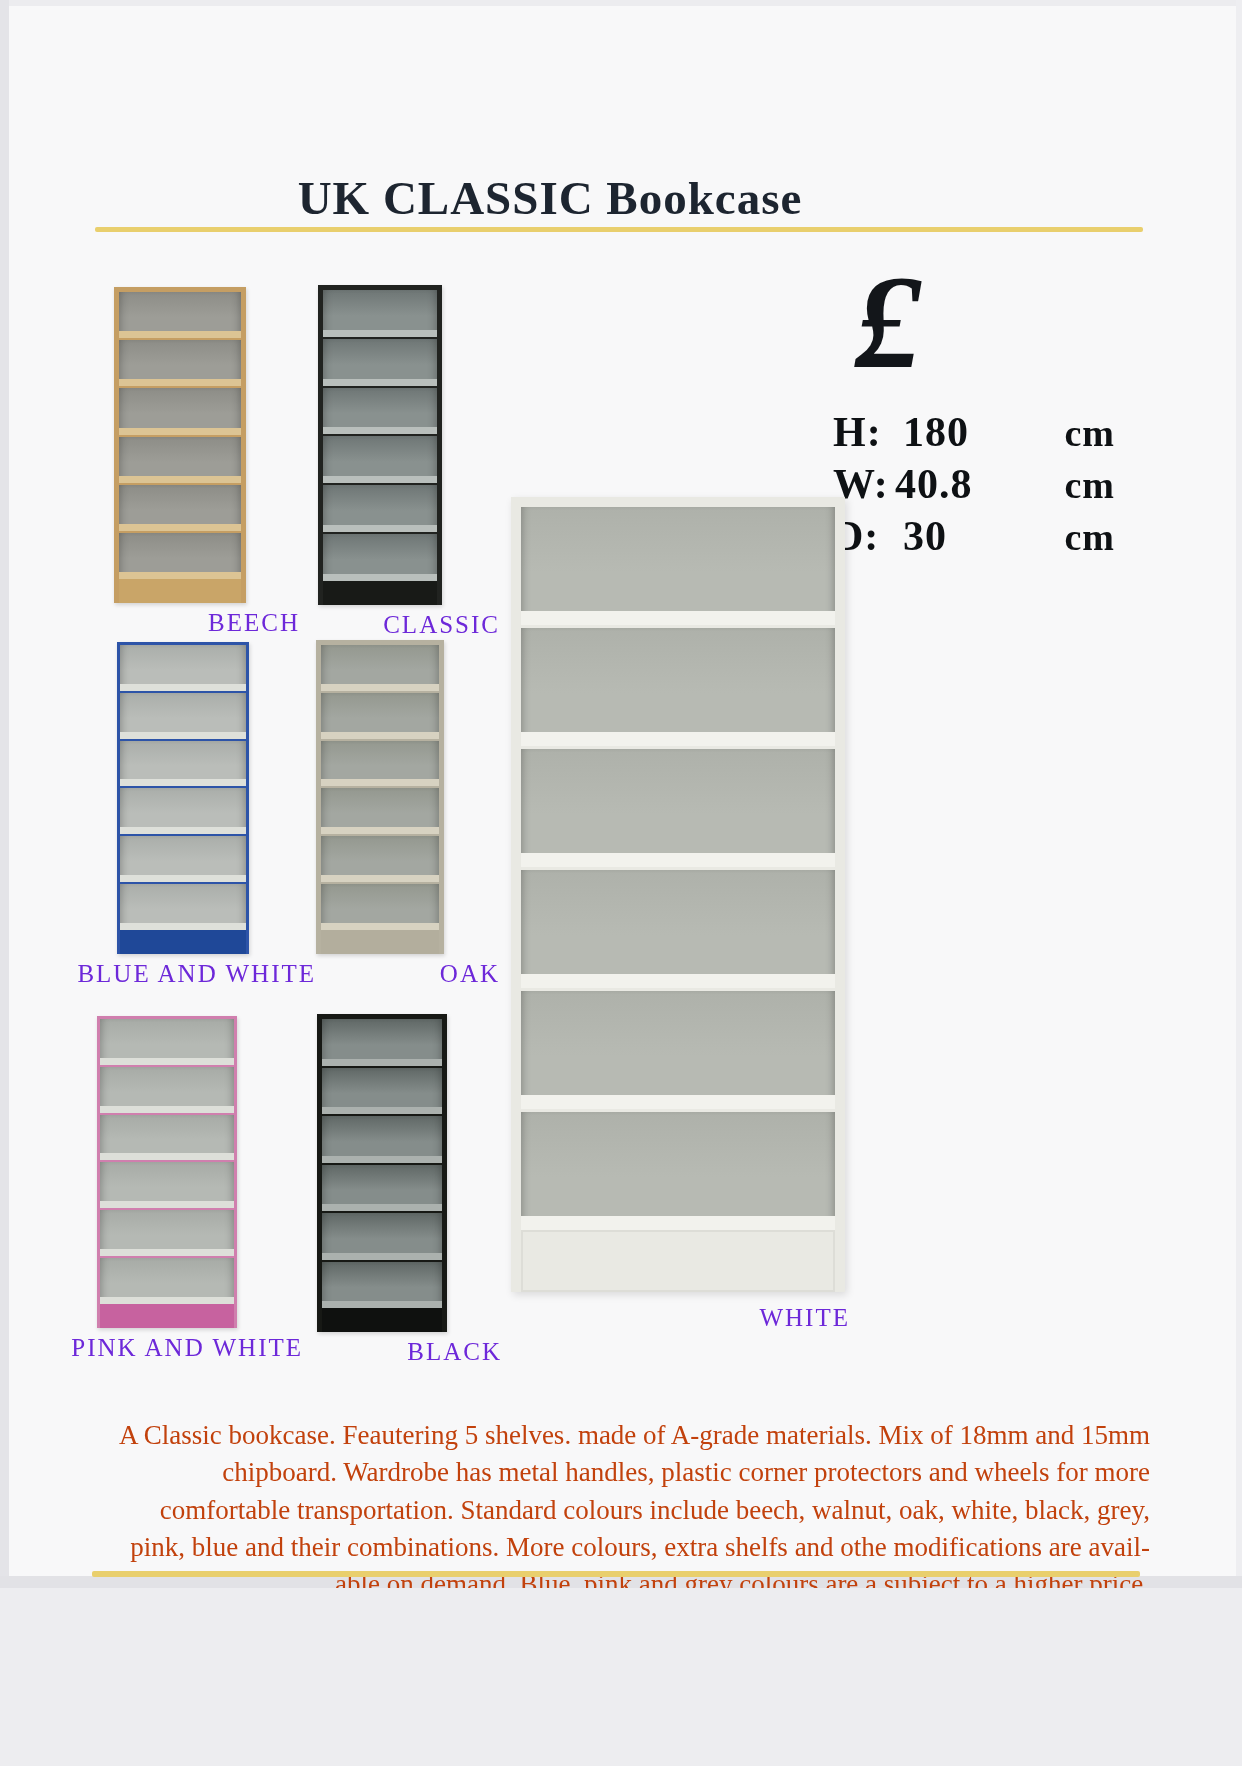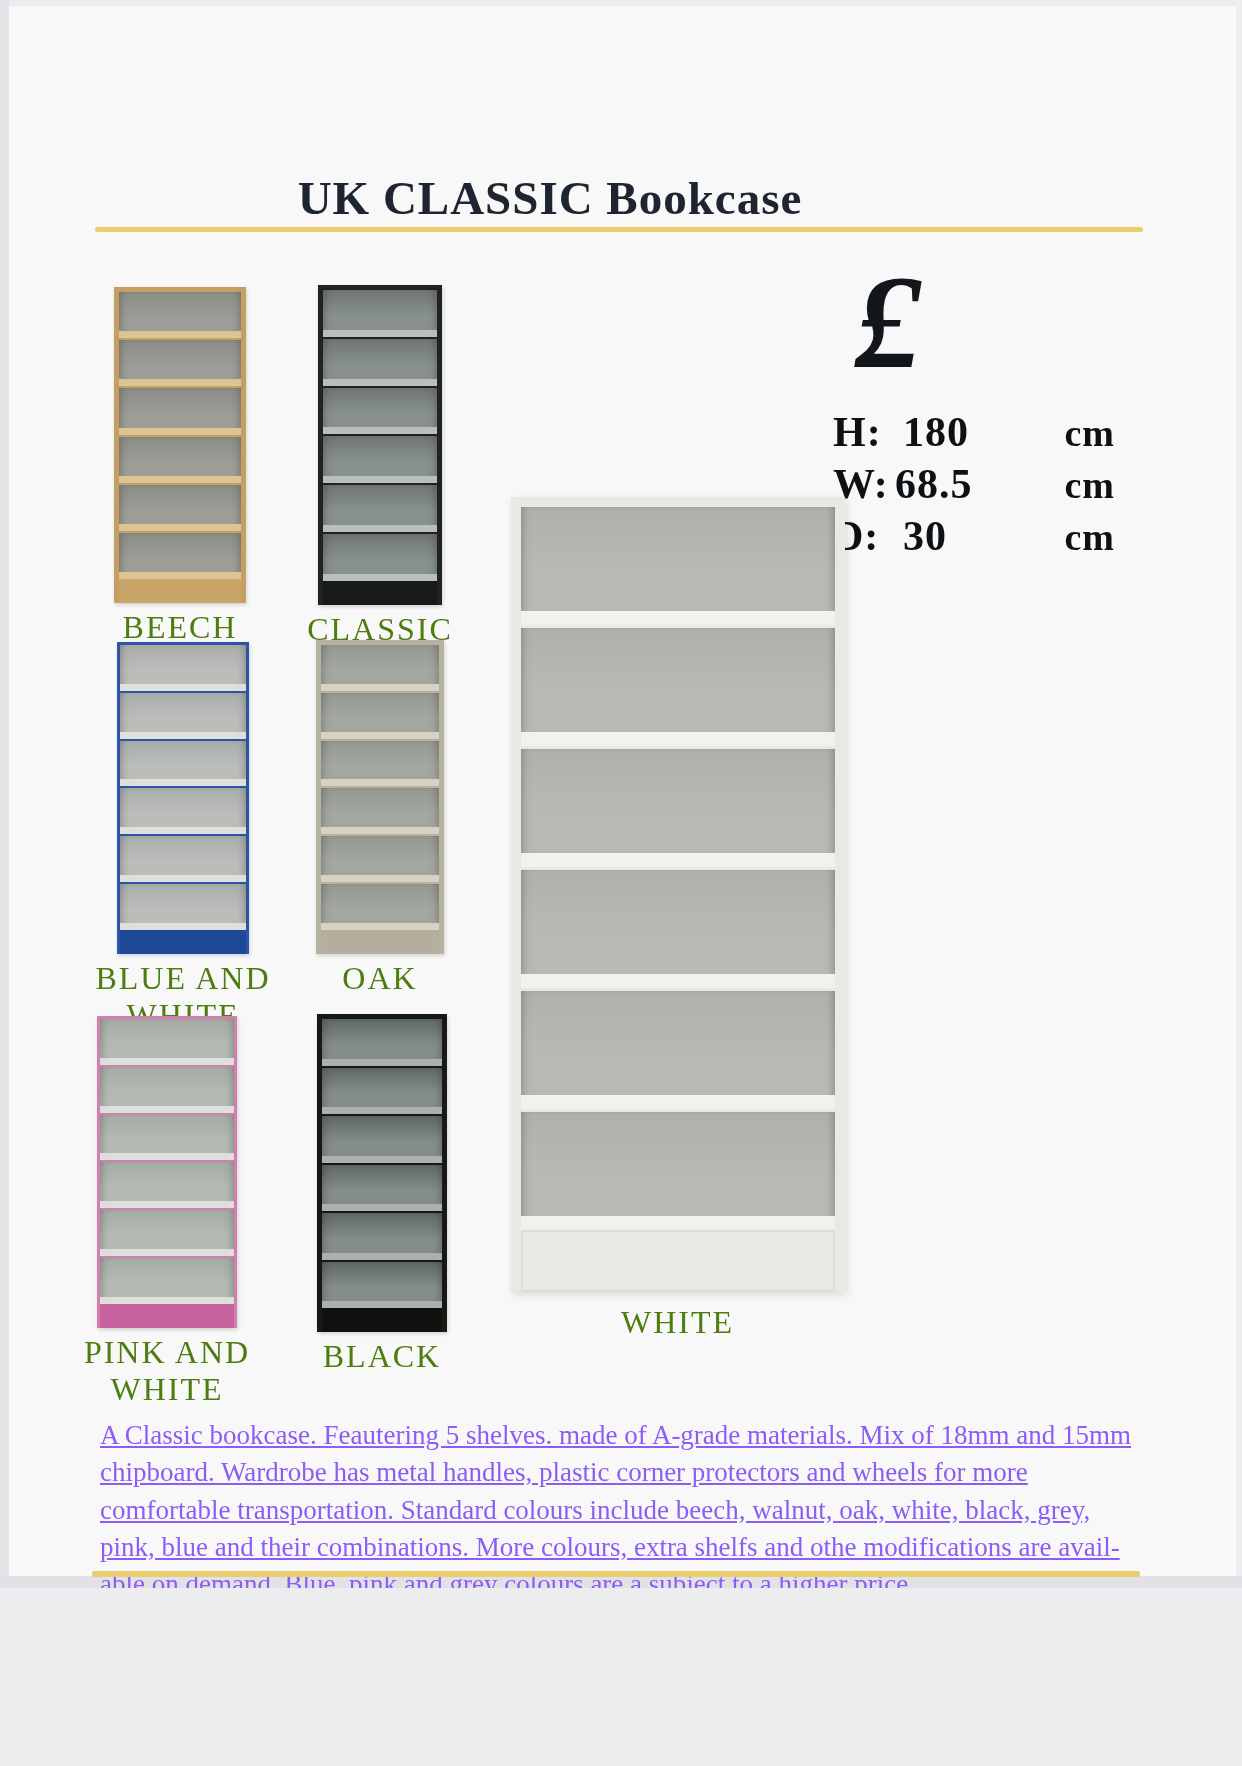--- a/index.html
+++ b/index.html
@@ -34,22 +34,23 @@
     display:flex; align-items:baseline; height:52px;
     font-weight:bold; font-size:42px; color:#0e1114; letter-spacing:1px;
   }
   .dim-label{min-width:62px;}
   .dim-value{margin-left:8px;}
   .dim-unit{margin-left:auto; font-size:38px;}
 
   
   .figure{position:absolute; text-align:center;}
   .figure .label{
-    display:block; margin-top:6px; font-size:32px; color:#4d7c0f;
+    display:block; margin-top:6px; font-size:25px; color:#6d28d9;
     letter-spacing:2px;
+    text-align:right;
   }
   .case{
     position:relative; margin:0 auto; box-sizing:border-box;
     border-style:solid; border-color:var(--frame);
     border-width:5px 5px 0 5px; background:var(--frame);
     display:flex; flex-direction:column;
     box-shadow:1px 2px 4px rgba(0,0,0,0.15);
   }
   .case.thin{border-width:3px 3px 0 3px;}
   .case.large{border-width:10px 10px 0 10px; box-shadow:2px 3px 8px rgba(0,0,0,0.12);}
@@ -61,21 +62,21 @@
   }
   .cell:not(:last-child){border-bottom:2px solid var(--frame);}
   .large .cell:not(:last-child){border-bottom:3px solid var(--frame);}
   .shelf-top{height:7px; background:var(--shelf);}
   .large .shelf-top{height:14px;}
   .plinth{height:24px; background:var(--plinth);}
   .large .plinth{height:62px; box-shadow:inset 0 0 0 2px rgba(0,0,0,0.05);}
 
   .description{
     position:absolute; left:100px; top:1390px; width:1050px;
-    font-size:27px; line-height:1.38; color:#8b5cf6; text-align:left;text-decoration:underline;
+    font-size:27px; line-height:1.38; color:#c2410c; text-align:right;
   }
   .page-number{
     position:absolute; left:44px; top:1712px;
     font-family:"Liberation Sans", sans-serif; font-size:25px; color:#7f1d1d;
   }
 </style>
 </head>
 <body>
 
 <div class="page">
@@ -89,21 +90,21 @@
 
   <div class="pound">£</div>
   <div class="dims">
     <div class="dim-row">
       <span class="dim-label">H:</span>
       <span class="dim-value">180</span>
       <span class="dim-unit">cm</span>
     </div>
     <div class="dim-row">
       <span class="dim-label">W:</span>
-      <span class="dim-value" style="margin-left:0;">68.5</span>
+      <span class="dim-value" style="margin-left:0;">40.8</span>
       <span class="dim-unit">cm</span>
     </div>
     <div class="dim-row">
       <span class="dim-label">D:</span>
       <span class="dim-value">30</span>
       <span class="dim-unit">cm</span>
     </div>
   </div>
 
   <figure class="figure" style="left:60px; top:287px; width:240px; margin:0;">

